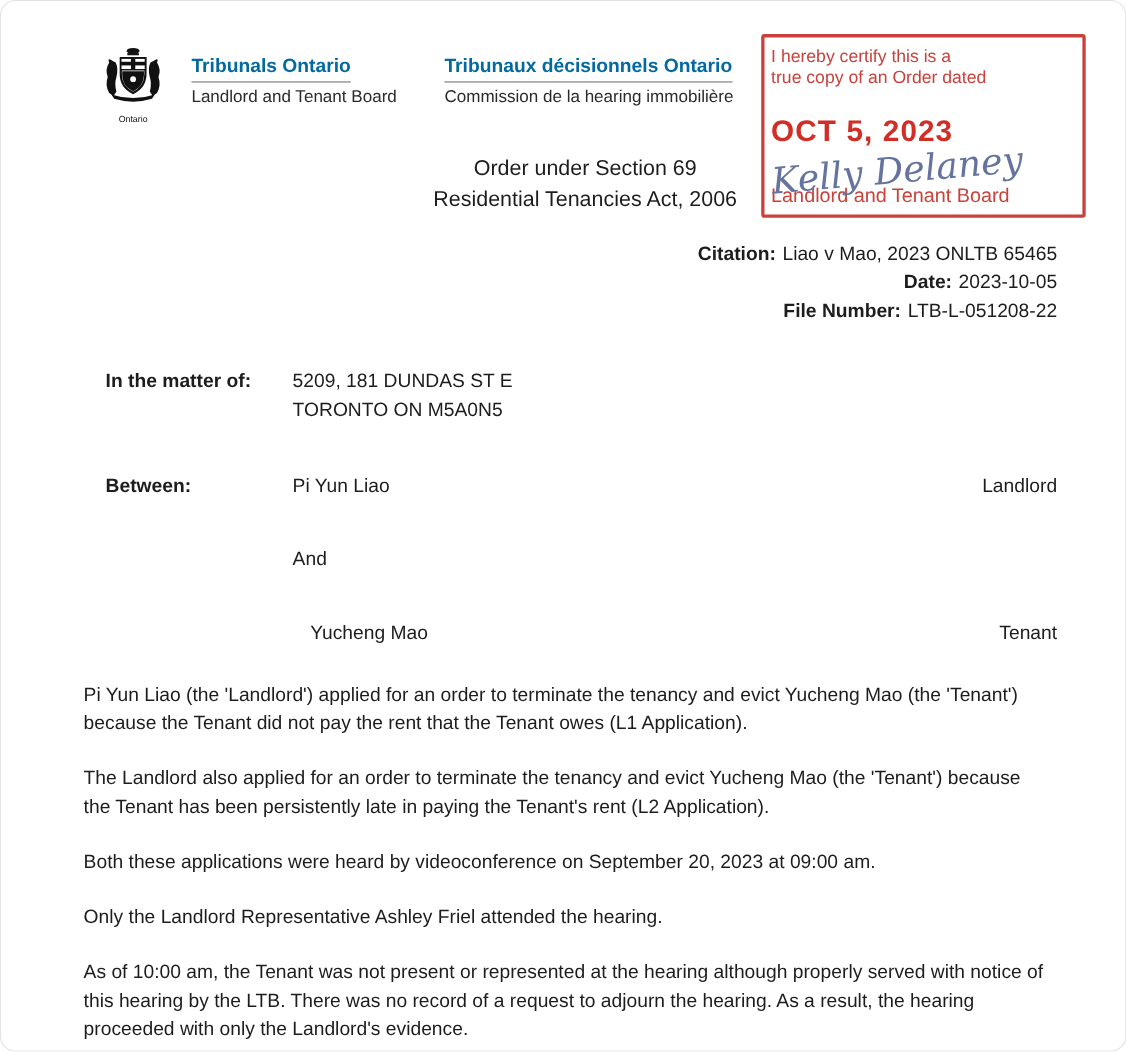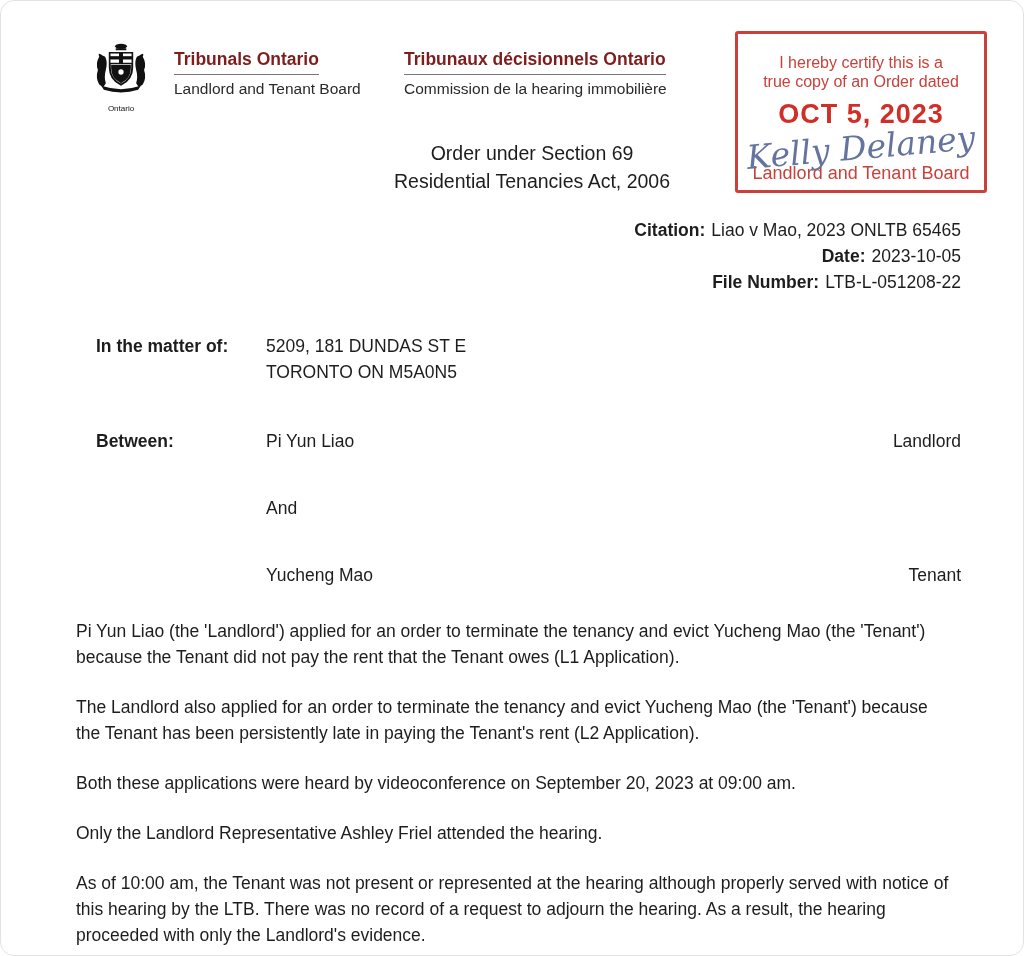--- a/index.html
+++ b/index.html
@@ -18,34 +18,34 @@
 
   
   .doc-header { display:flex; align-items:flex-start; padding:40px 0 0 85px; }
   .logo-wrap { width:70px; text-align:center; }
   .logo-wrap svg { display:block; margin:0 auto; }
   .logo-caption { font-size:8px; margin-top:1px; color:#111; }
   .org { margin-left:18px; padding-top:8px; }
   .org.en { width:212px; }
   .org.fr { margin-left:18px; }
   .org-title {
-    font-weight:bold; font-size:17.5px; color:#7f1d1d;
+    font-weight:bold; font-size:17.5px; color:#0369a1;
     display:inline-block; border-bottom:1.5px solid #777; padding-bottom:4px;
   }
   .org-sub { font-size:15.5px; margin-top:5px; color:#2a2a2a; }
 
   
   .stamp {
-    position:absolute; top:30px; right:36px; width:252px;
+    position:absolute; top:30px; right:36px; width:295px;
     border:3.5px solid #c8413a; border-radius:3px;
-    padding:19px 6px 6px; text-align:center;
+    padding:8px 6px 6px; 
     color:#c8413a; background:transparent;
   }
   .stamp-line { font-size:16px; line-height:19px; }
-  .stamp-date { font-size:27px; font-weight:bold; letter-spacing:1px; color:#d02e27; margin-top:8px; }
+  .stamp-date { font-size:27px; font-weight:bold; letter-spacing:1px; color:#d02e27; margin-top:24px; }
   .stamp-signature {
     font-family:"DejaVu Serif","Liberation Serif",serif;
     font-style:italic; font-size:33px; color:#64749e;
     transform:rotate(-5deg); margin:-2px 0 -8px; white-space:nowrap;
   }
   .stamp-footer { font-size:18px; margin-top:4px; }
 
   
   .doc-title { text-align:center; padding-left:40px; margin-top:26px; font-weight:normal; font-size:19.5px; line-height:28px; }
 
@@ -53,21 +53,21 @@
   .meta { text-align:right; padding-right:62px; margin-top:22px; line-height:26px; }
   .meta .lbl { font-weight:bold; }
   .meta .val { margin-left:6px; }
 
   
   .grid-row { display:grid; grid-template-columns:170px 1fr auto; padding:0 62px 0 95px; }
   .grid-row .label { font-weight:bold; }
   .matter { margin-top:38px; line-height:26px; }
   .between { margin-top:46px; }
   .party-and { margin-top:46px; font-weight:normal; }
-  .party-tenant { margin-top:46px; }
+  .party-tenant { margin-top:46px;gap:16px; }
   .role { text-align:right; }
 
   
   .body-text { padding:0 72px 0 75px; margin-top:32px; }
   .body-text p { line-height:26px; margin-bottom:24px; }
 </style>
 </head>
 <body>
 
 <div class="page">

